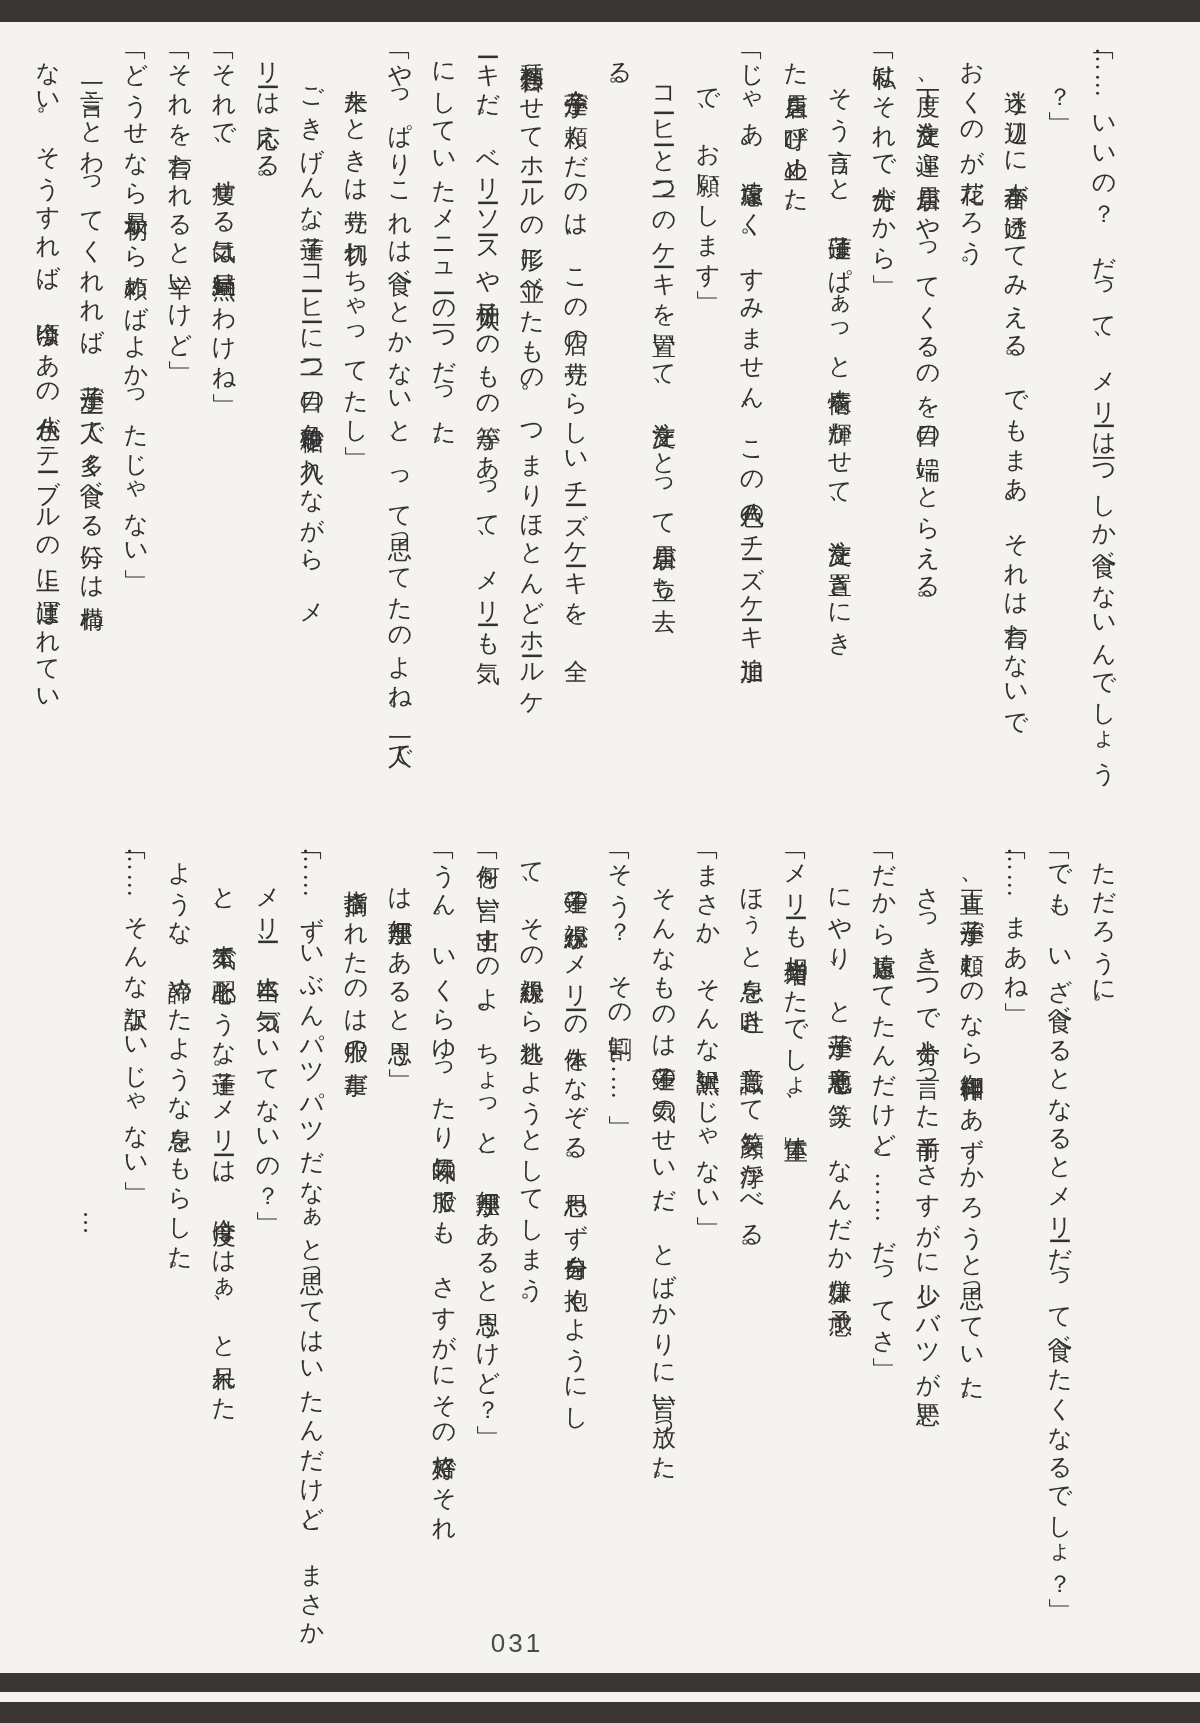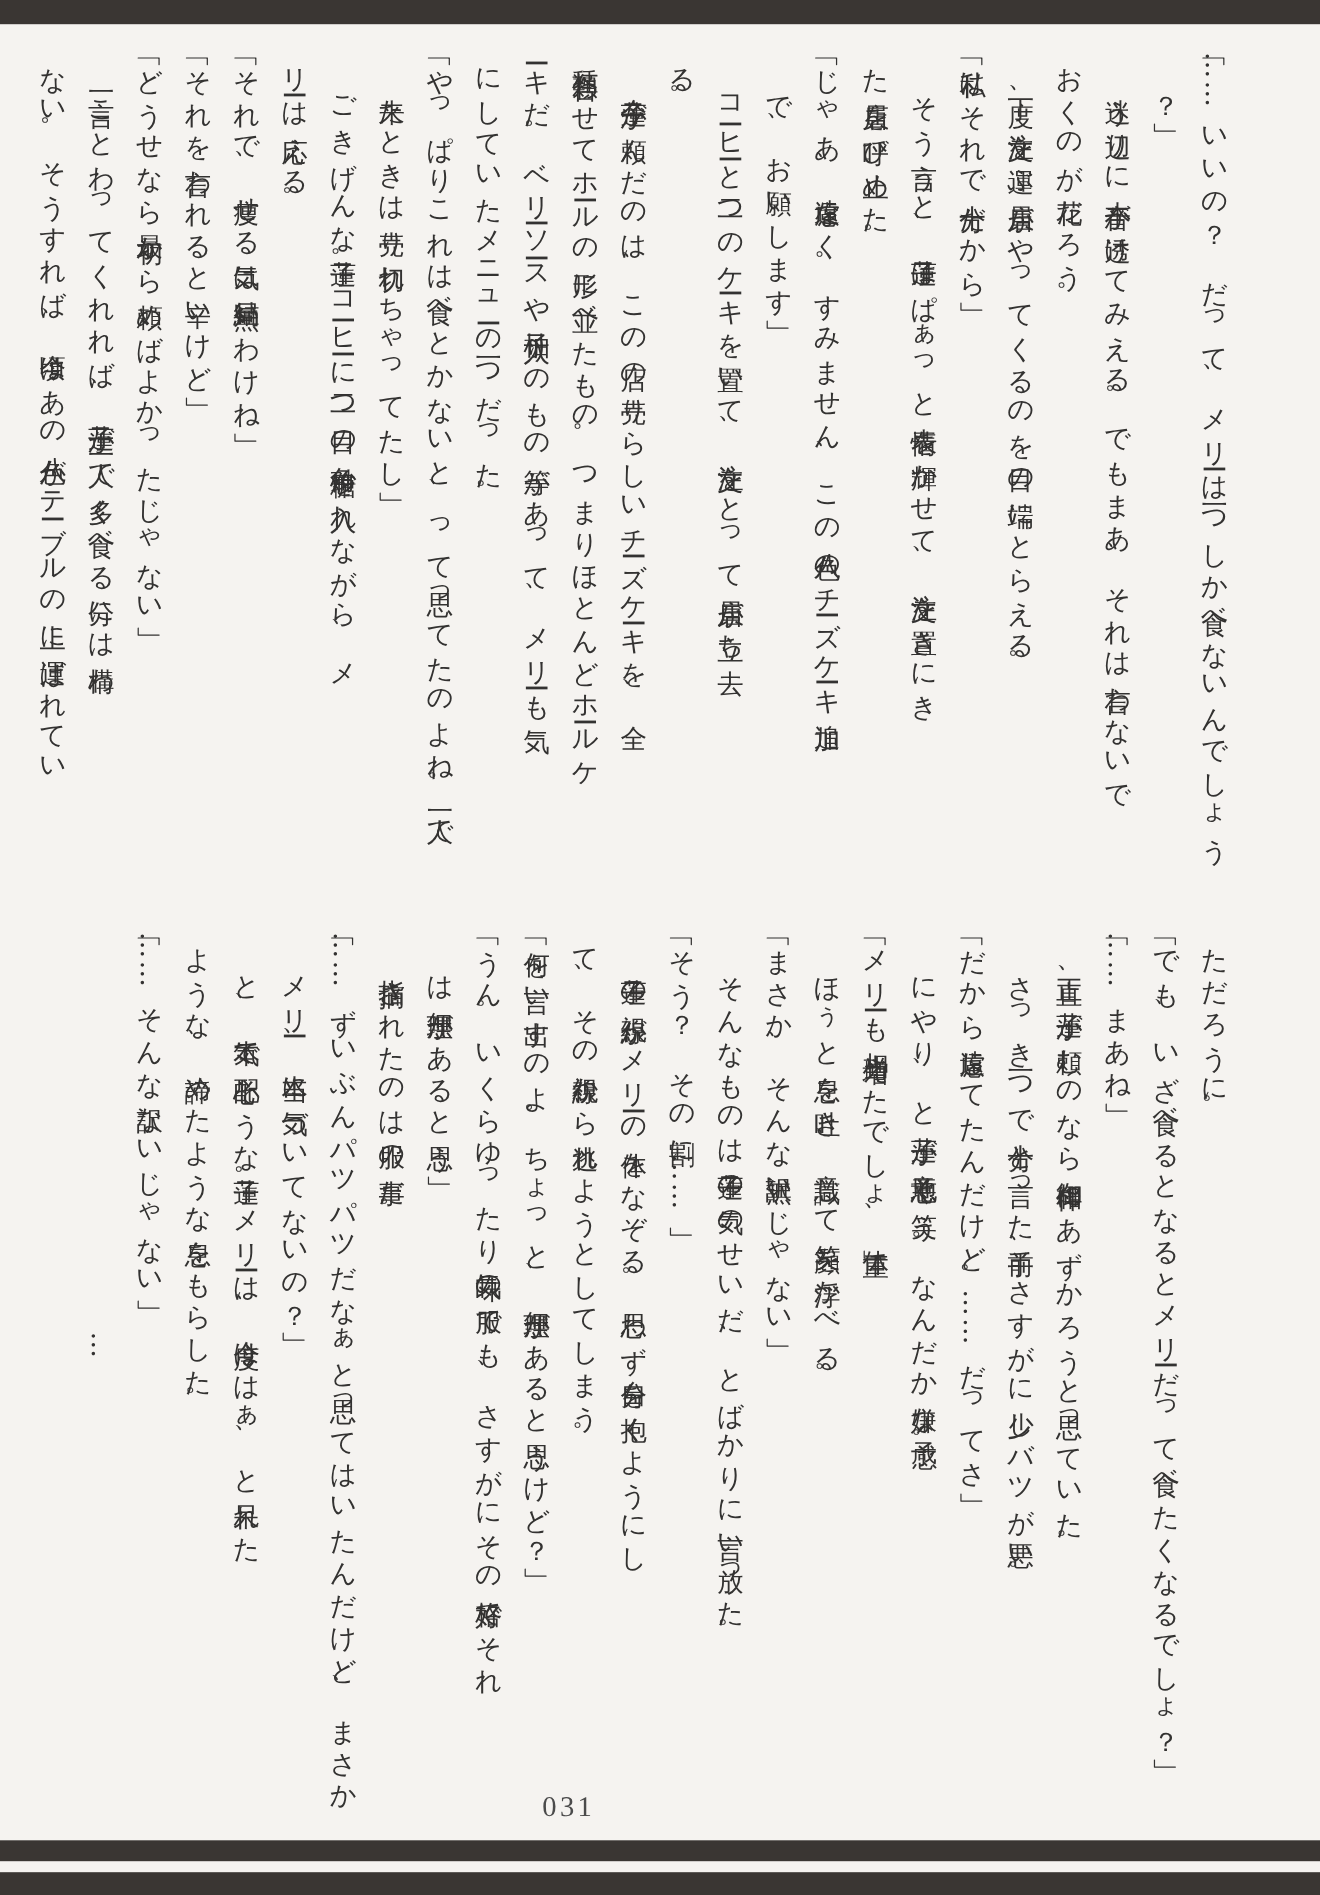--- a/index.html
+++ b/index.html
@@ -44,21 +44,21 @@
     line-height: 24px;        
     white-space: pre;         
   }
 
   .page-number {
     position: absolute;
     top: 1628px;
     left: 0;
     width: 1034px;
     text-align: center;
-    font-family: Liberation Serif, serif;
+    font-family: Liberation Sans, sans-serif;
     font-size: 26px;
     letter-spacing: 3px;
     color: var(--page-number-color, #4b4b4b);
   }
 </style>
 </head>
 <body>
 
 <div class="page" style="--page-bg: #f5f3f0; --ink: #333231; --bar-color: #3a3633; --page-number-color: #4b4b4b;">
   <div class="bar top"></div>

